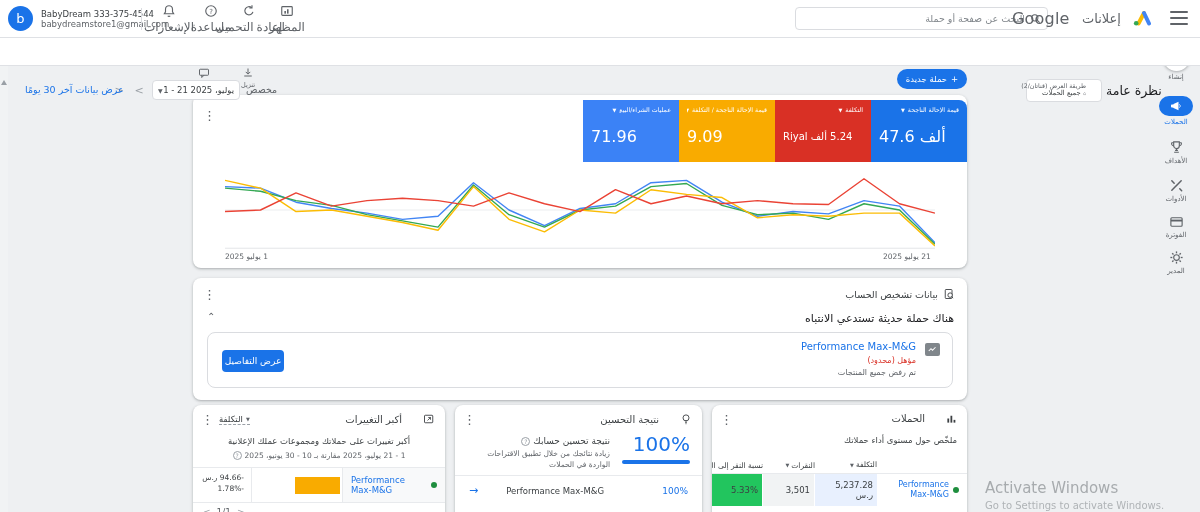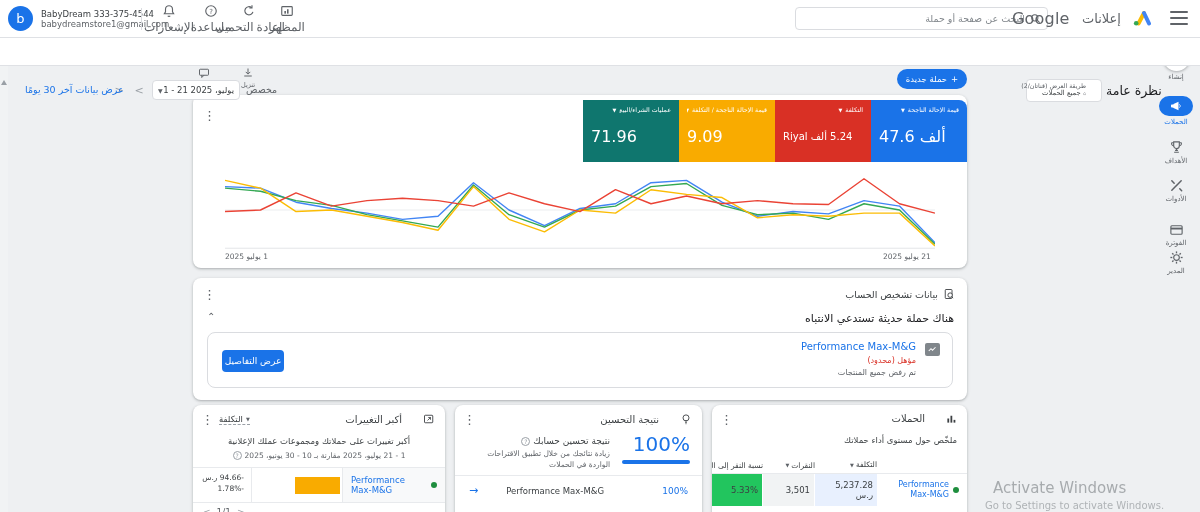--- a/index.html
+++ b/index.html
@@ -123,21 +123,21 @@
   .cmp-drow { display:flex; direction:rtl; height:32px; }
   .c-name { width:90px; display:flex; align-items:center; gap:4px; padding:0 8px 0 2px; font-size:8px; color:#1a73e8; direction:ltr; justify-content:flex-end; text-align:right; line-height:1.25; }
   .c-cost { width:62px; background:#e8f0fe; display:flex; align-items:center; font-size:8.5px; color:#3c4043; padding:0 4px;text-align:right; }
   .c-clicks { width:52px; background:#f1f3f4; display:flex; align-items:center; font-size:8.5px; color:#3c4043; padding:0 4px; border-right:1px solid #fff; }
   .c-ctr { flex:1; background:#22c55e; display:flex; align-items:center; font-size:8.5px; color:#3c4043; padding:0 4px; border-right:1px solid #fff; }
 
   .dot-green { width:6px; height:6px; border-radius:50%; background:#1e8e3e; flex:none; }
   .info-i { width:9px; height:9px; border:1px solid #9aa0a6; border-radius:50%; color:#9aa0a6; font-size:6px; display:inline-flex; align-items:center; justify-content:center; flex:none; }
 
   .watermark { left:985px; top:479px; direction:ltr; text-align:left; color:#a7abae; }
-  .wm1 { font-size:15px;margin-left:8px; }
+  .wm1 { font-size:15px; }
   .wm2 { font-size:10px; margin-top:3px; color:#afb3b6; }
 </style>
 </head>
 <body>
 
 <div class="screen">
 
   <div class="abs topbar">
     <div class="abs account">
       <div class="avatar">b</div>
@@ -256,21 +256,21 @@
         </svg>
       <span class="side-lbl">الأهداف</span>
     </div>
     <div class="side-item" style="top:140px;">
       <svg width="15" height="15" viewBox="0 0 16 16">
           <path d="M3 13 L9 7 M7 9 L13 3" stroke="#5f6368" stroke-width="1.6" stroke-linecap="round"></path>
           <path d="M11.5 11.5 l2 2 M3 3 l2.5 2.5" stroke="#5f6368" stroke-width="1.6" stroke-linecap="round"></path>
         </svg>
       <span class="side-lbl">الأدوات</span>
     </div>
-    <div class="side-item" style="top:184px;">
+    <div class="side-item" style="top:176px;">
       <svg width="15" height="15" viewBox="0 0 16 16">
           <rect x="2" y="4" width="12" height="9" rx="1" fill="none" stroke="#5f6368" stroke-width="1.2"></rect>
           <rect x="2" y="6" width="12" height="2" fill="#5f6368"></rect>
         </svg>
       <span class="side-lbl">الفوترة</span>
     </div>
     <div class="side-item" style="top:212px;">
       <svg width="15" height="15" viewBox="0 0 16 16">
           <circle cx="8" cy="8" r="3" fill="none" stroke="#5f6368" stroke-width="1.2"></circle>
           <g stroke="#5f6368" stroke-width="1.4">
@@ -324,21 +324,21 @@
         </div>
       <div class="sc-value small">5.24 ألف Riyal</div>
     </div>
     <div class="sc sc2" style="background: rgb(249, 171, 0);">
       <div class="sc-label">
           <span>قيمة الإحالة الناجحة / التكلفة</span>
           <span style="font-size:5px;">▼</span>
         </div>
       <div class="sc-value" dir="ltr">9.09</div>
     </div>
-    <div class="sc sc3" style="background: #0f766e;">
+    <div class="sc sc3" style="background: #3b82f6;">
       <div class="sc-label">
           <span>عمليات الشراء/البيع</span>
           <span style="font-size:5px;">▼</span>
         </div>
       <div class="sc-value" dir="ltr">71.96</div>
     </div>
 
     <div class="abs plot">
       <svg viewBox="0 0 100 100" preserveAspectRatio="none">
         <line x1="0" y1="50" x2="100" y2="50" stroke="#ebedef" stroke-width="1" vector-effect="non-scaling-stroke"></line>

